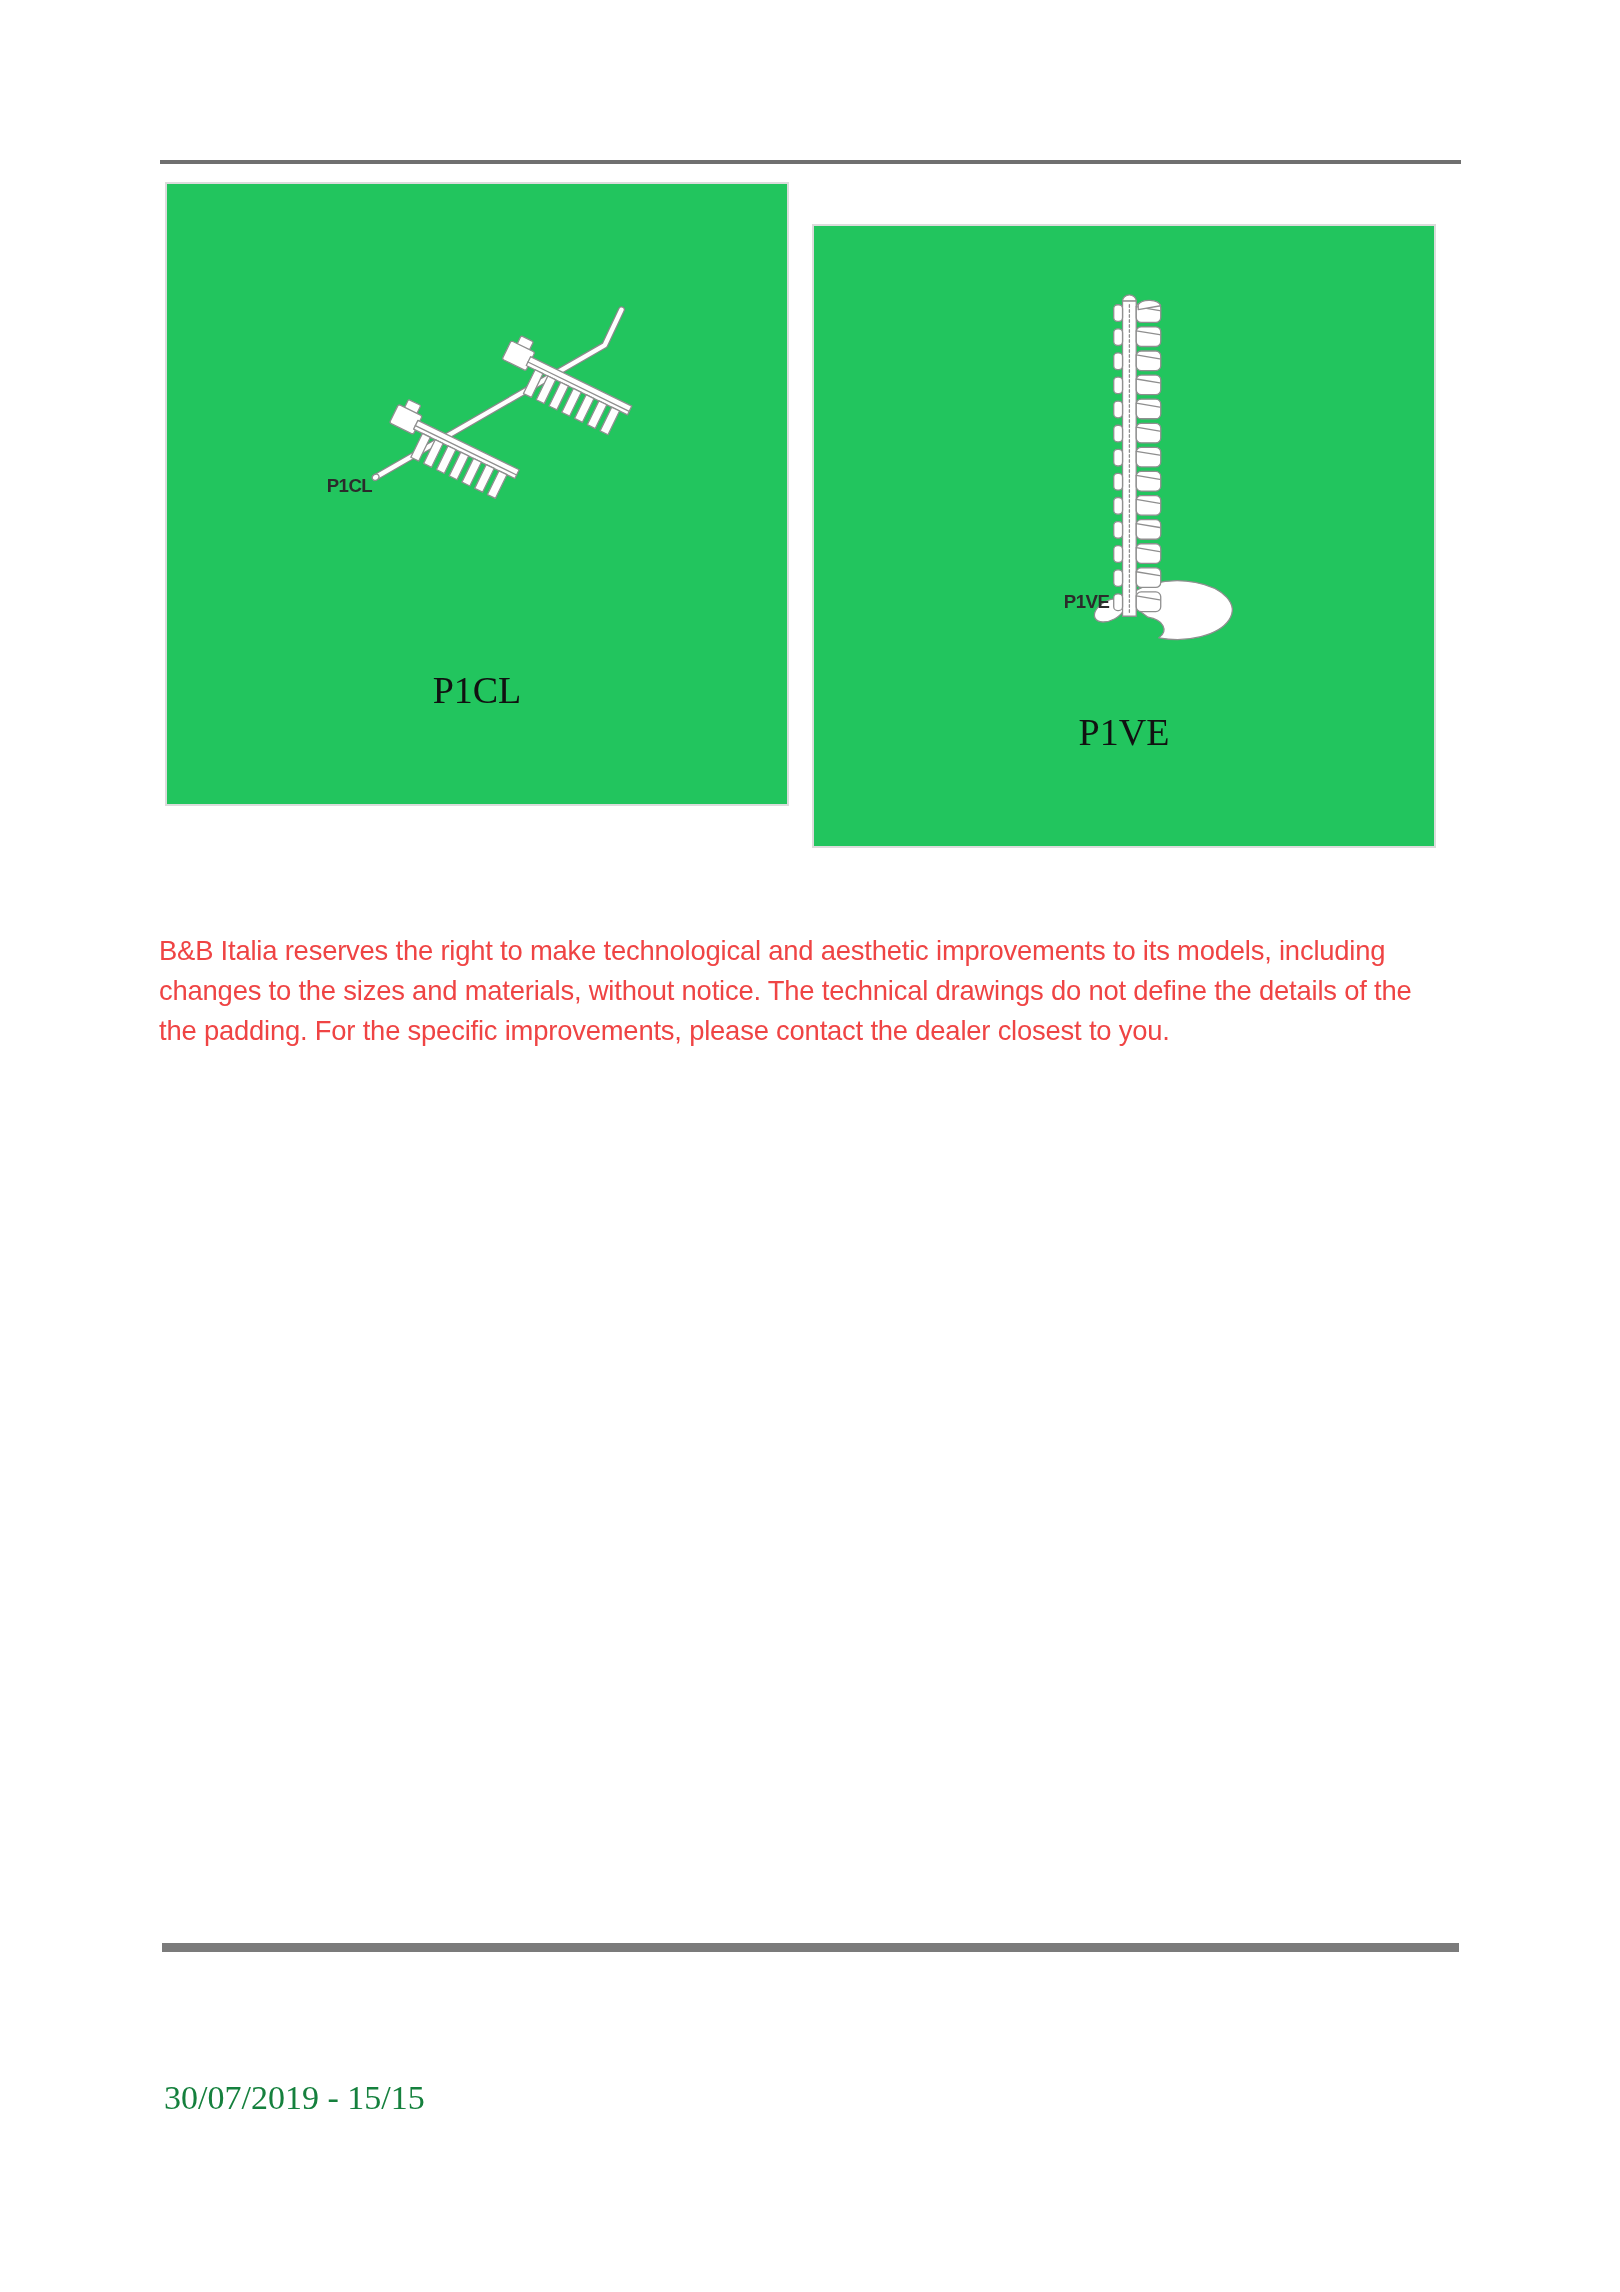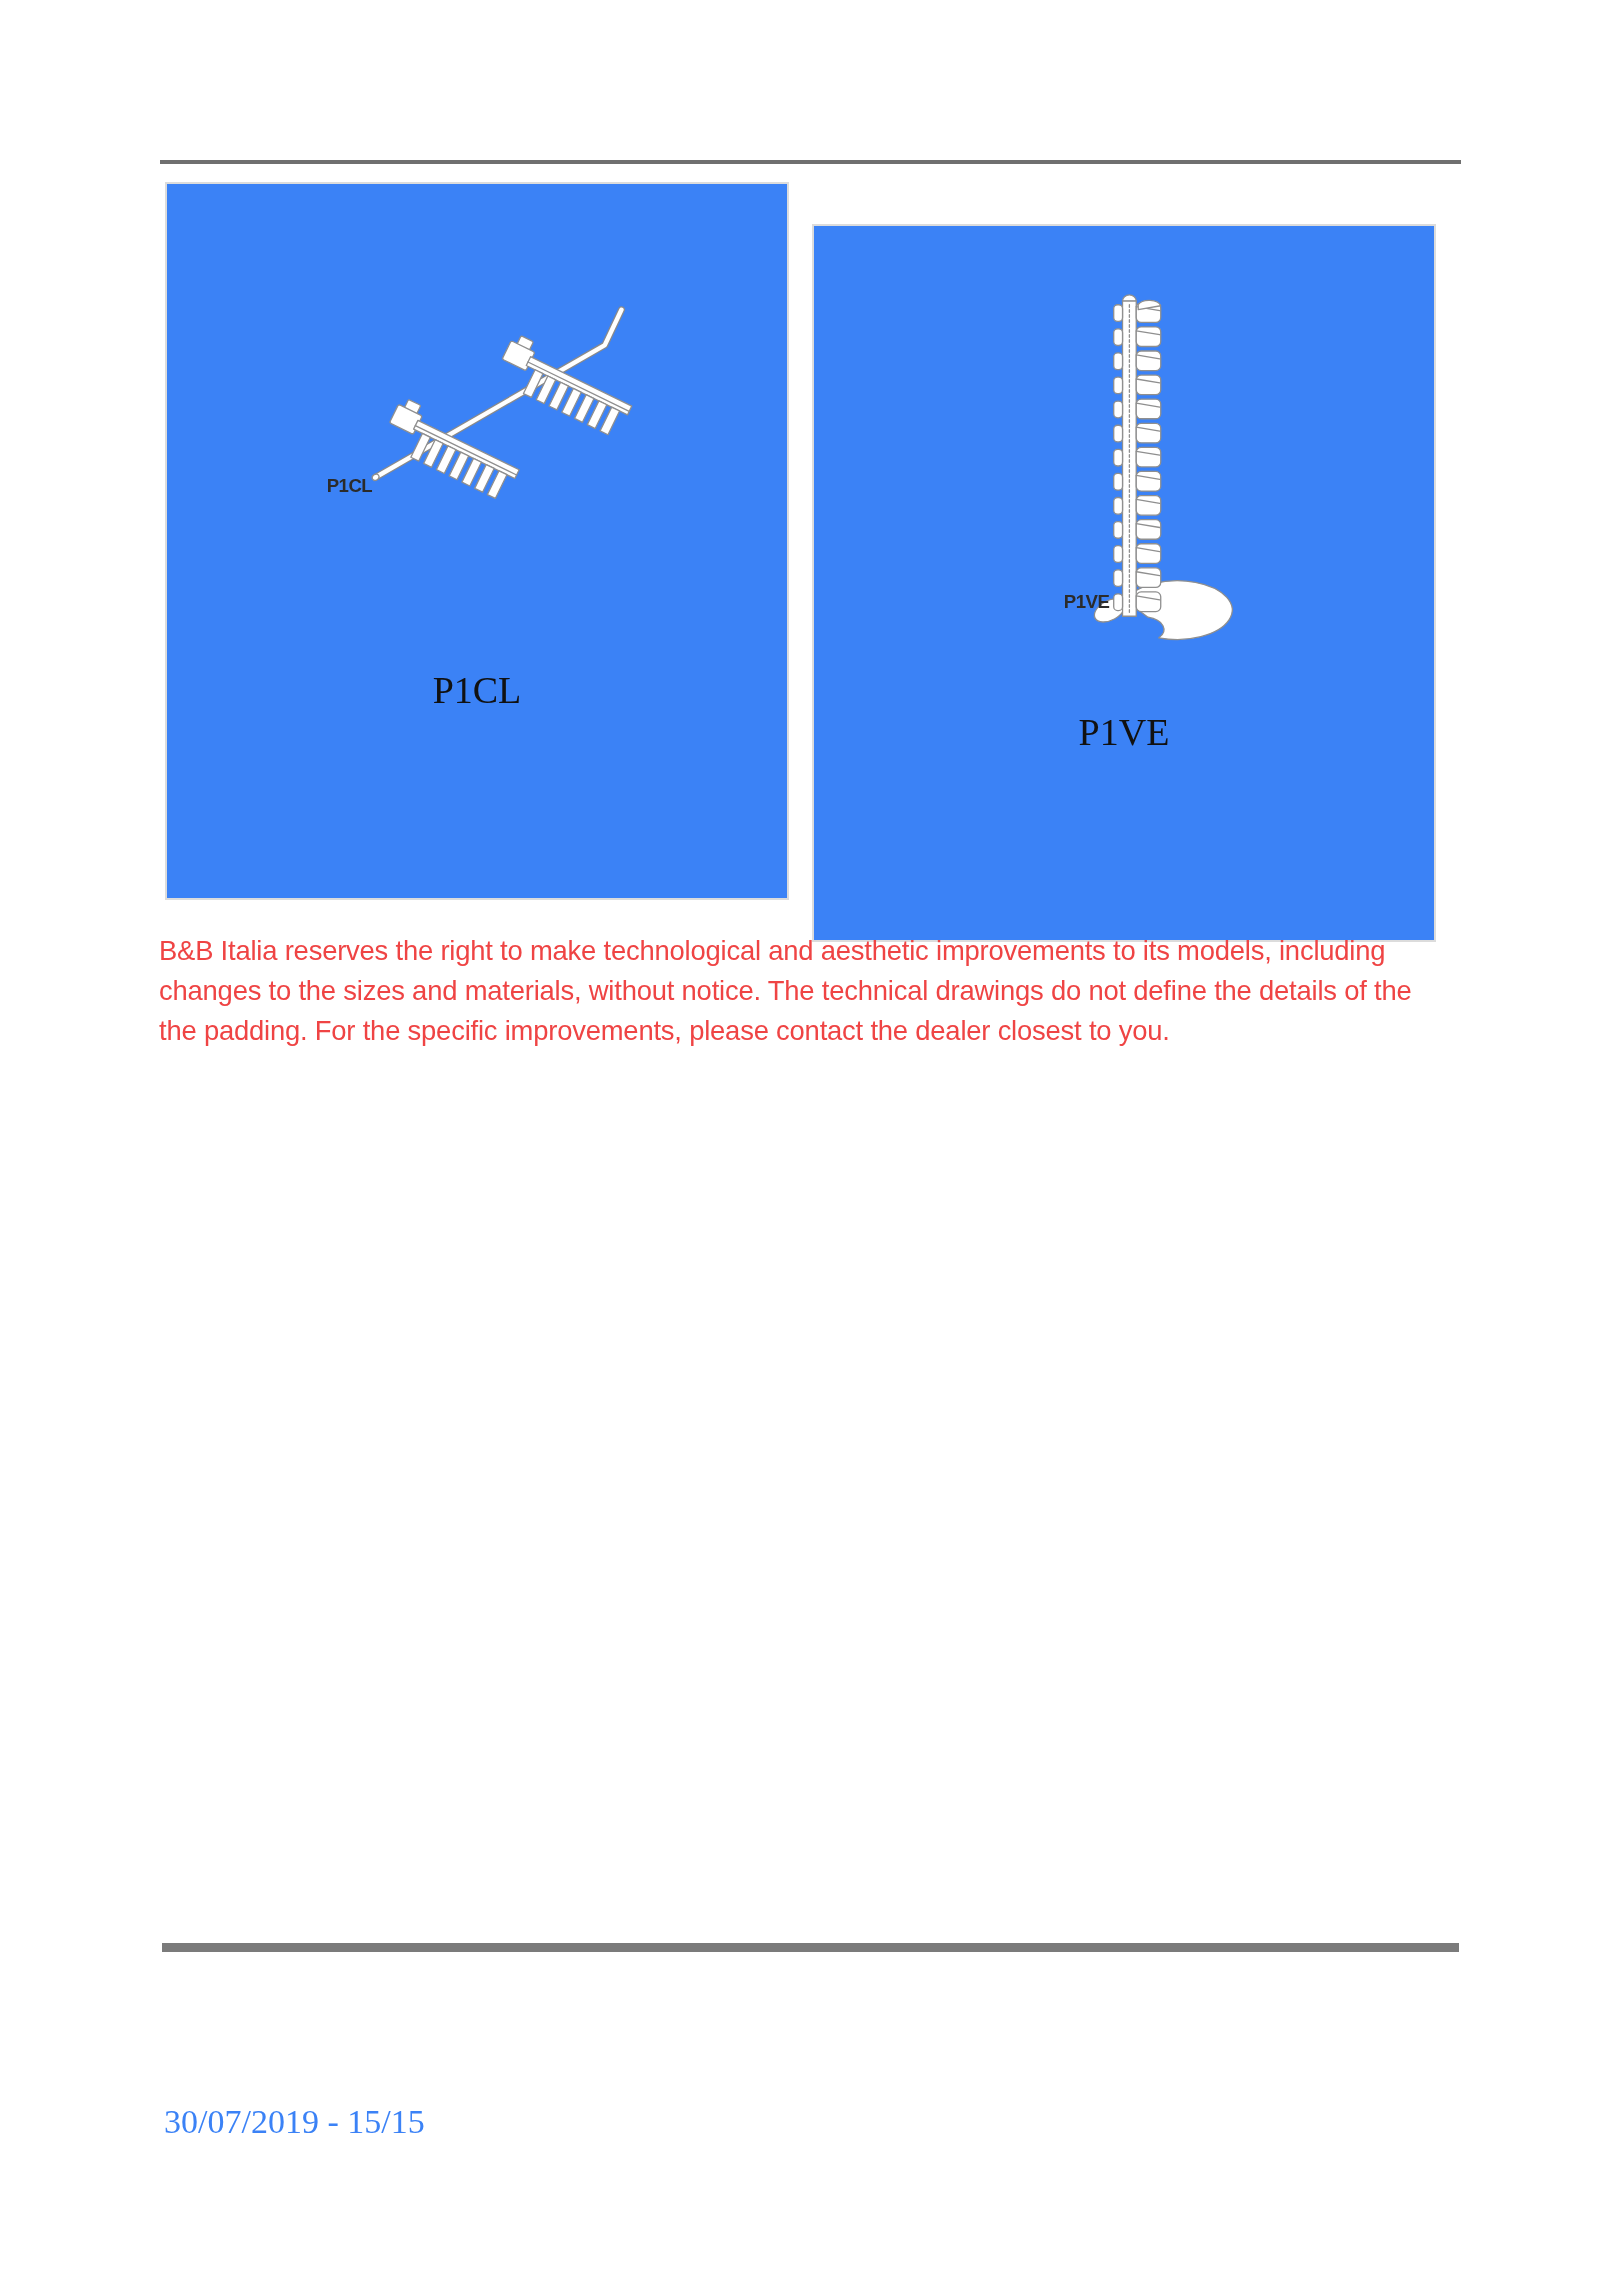--- a/index.html
+++ b/index.html
@@ -8,22 +8,22 @@
     width:1620px;height:2293px;
     background:#ffffff;
     font-family:"Liberation Sans",sans-serif;
     overflow:hidden;
   }
   .rule-top{
     position:absolute;left:160px;top:160px;width:1301px;height:3.9px;
     background:#6f6f6f;
   }
   .figure-box{
-    position:absolute;top:182px;width:624px;height:718px;
-    border:2px solid #dcdcdc;box-sizing:border-box;background:#3b82f6;
+    position:absolute;top:182px;width:624px;height:624px;
+    border:2px solid #dcdcdc;box-sizing:border-box;background:#22c55e;
   }
   .figure-box.left{left:165px;}
   .figure-box.right{left:812px;margin-top:42px;}
   .drawing{position:absolute;left:0;top:0;}
   .drawing *{vector-effect:non-scaling-stroke;}
   .line-art{fill:#ffffff;stroke:#8f8f8f;stroke-width:1.3;stroke-linejoin:round;}
   .line-only{fill:none;stroke:#8f8f8f;stroke-width:1.3;stroke-linecap:round;}
   .rod-outer{fill:none;stroke:#8a8a8a;stroke-width:7;stroke-linecap:round;stroke-linejoin:round;}
   .rod-inner{fill:none;stroke:#ffffff;stroke-width:4.4;stroke-linecap:round;stroke-linejoin:round;}
   .part-label{
@@ -38,21 +38,21 @@
     position:absolute;left:159px;top:931px;
     font-size:27.4px;line-height:40px;color:#ef4444;letter-spacing:-0.2px;
   }
   .disclaimer .line{white-space:nowrap;}
   .rule-bottom{
     position:absolute;left:162px;top:1943px;width:1297px;height:8.8px;
     background:#7b7b7b;
   }
   .footer-text{
     position:absolute;left:164px;top:2079px;
-    font-family:"Liberation Serif",serif;font-size:34px;color:#3b82f6;margin-top:24px;
+    font-family:"Liberation Serif",serif;font-size:34px;color:#15803d;
   }
 </style>
 </head>
 <body>
 
 <div class="page">
 
   <div class="rule-top"></div>
 
   <div class="figure-box left">

